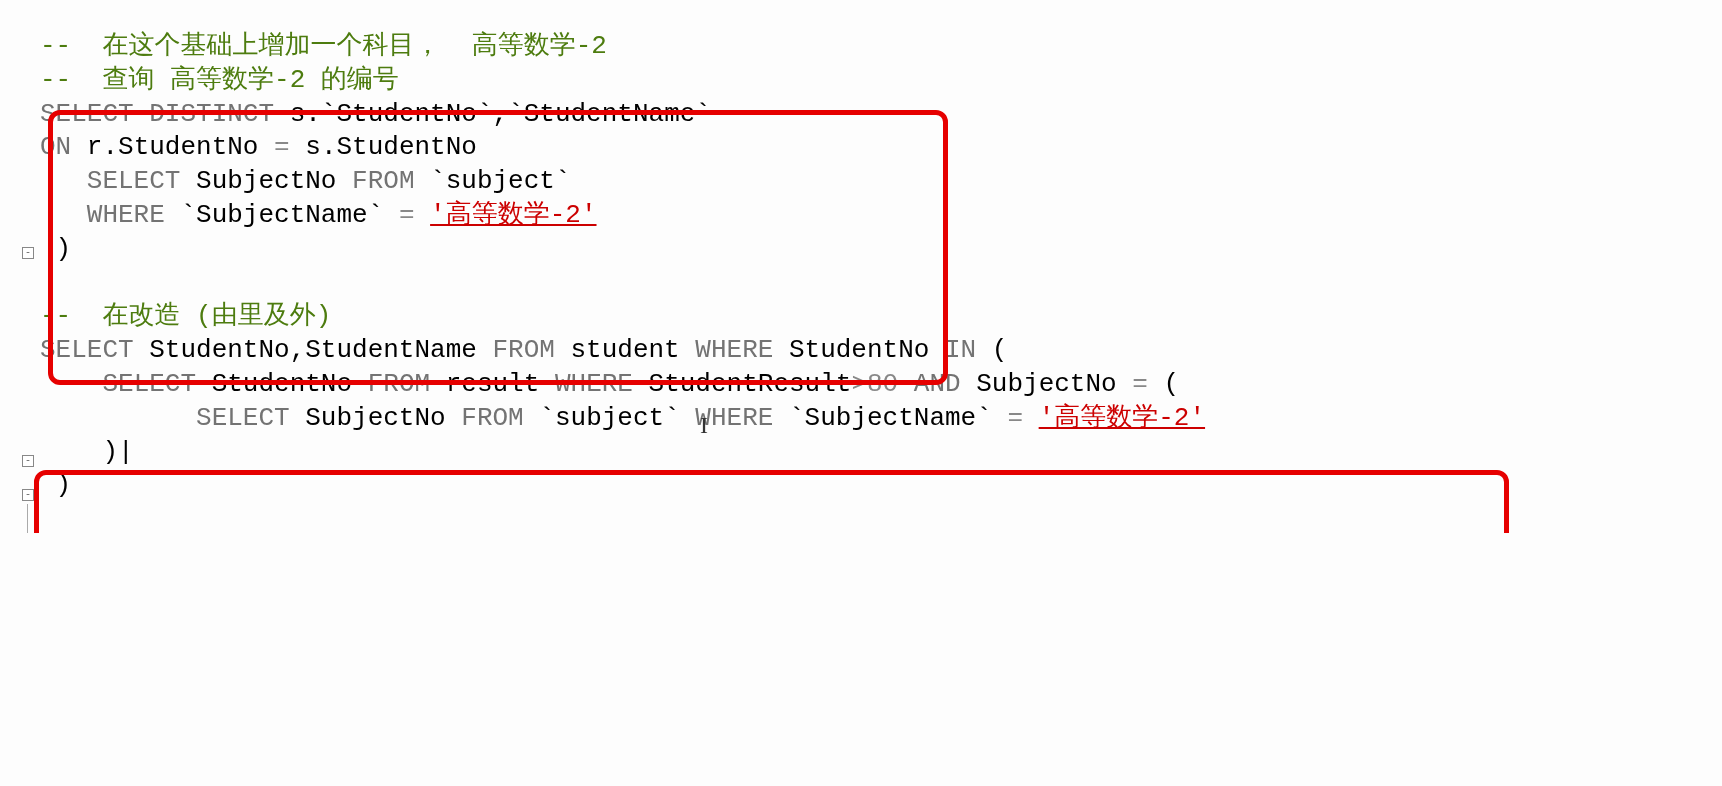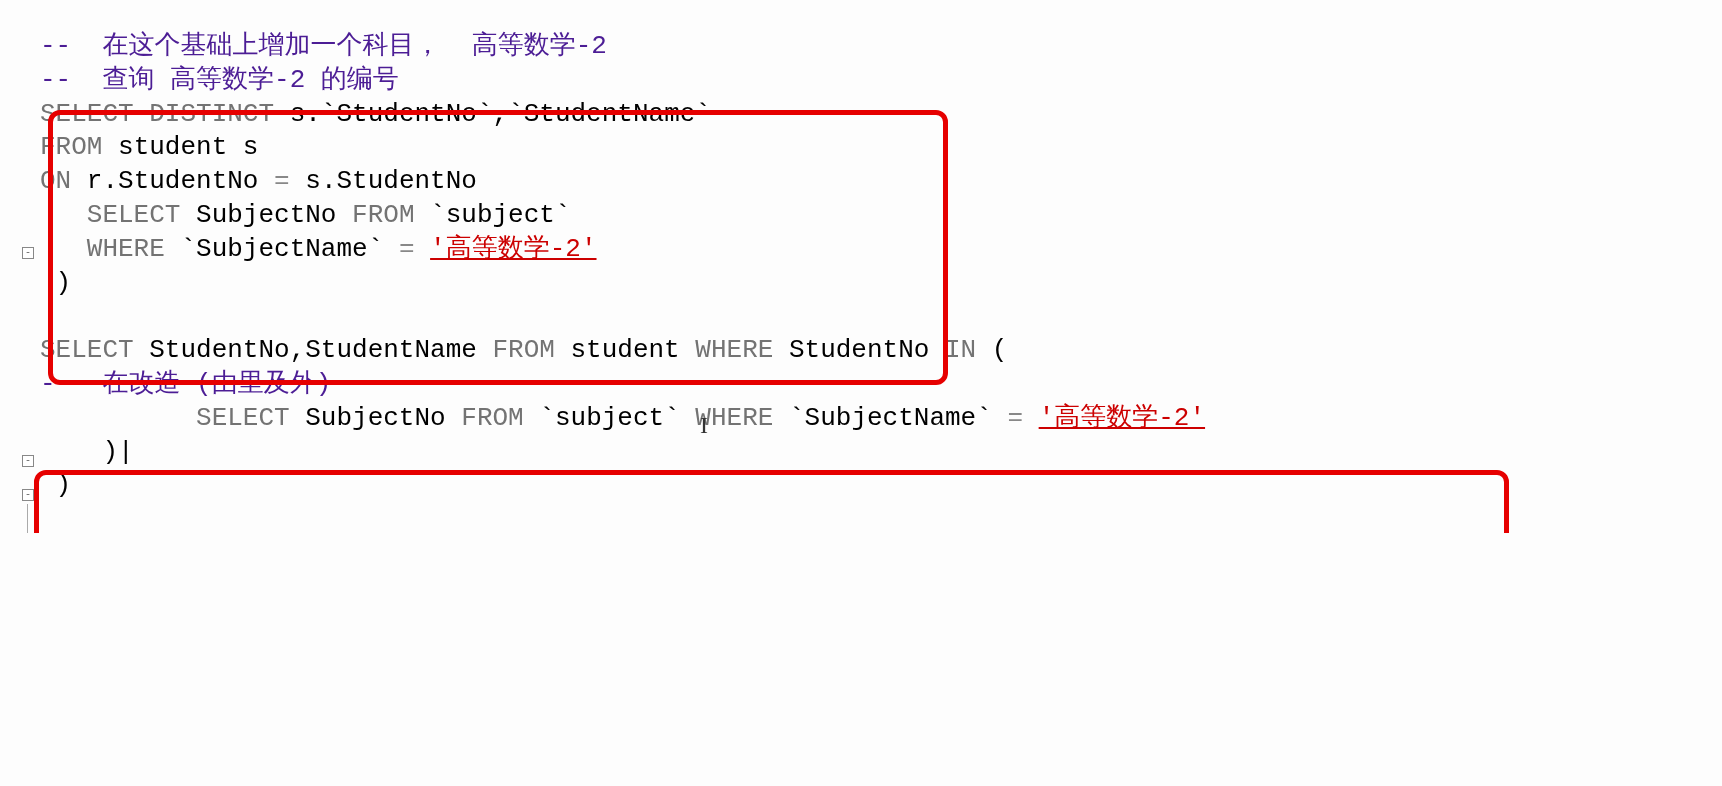--- a/index.html
+++ b/index.html
@@ -17,21 +17,21 @@
     }
     .code-container {
       position: relative;
       padding-left: 20px;
     }
     .code-line {
       white-space: pre;
       color: #000;
     }
     .comment {
-      color: #4c1d95;
+      color: #4d7c0f;
     }
     .keyword {
       color: #737373;
       font-family: Liberation Mono, monospace;
     }
     .string {
       color: #cc0000;
       text-decoration: underline;
     }
     .gray {
@@ -95,38 +95,38 @@
   <div class="fold-marker" style="top: 425px;">-</div>
   <div class="fold-marker" style="top: 459px;">-</div>
   <div class="fold-line" style="top: 474px; height: 70px;"></div>
 
   <div class="code-line"><span class="comment"><span>--  </span><span>在这个基础上增加一个科目，  高等数学-2</span></span></div>
 
   <div class="code-line"><span class="comment"><span>--  </span><span>查询 高等数学-2 的编号</span></span></div>
 
   <div class="code-line"><span class="keyword">SELECT</span> <span class="keyword">DISTINCT</span><span> s.`StudentNo`,`StudentName`</span></div>
 
-  <div class="code-line"><span class="keyword">FROM</span><span> student s</span></div>
 
 
   <div class="code-line"><span class="keyword">ON</span><span> r.StudentNo </span><span class="gray">=</span><span> s.StudentNo</span></div>
 
 
   <div class="code-line"><span>   </span><span class="keyword">SELECT</span><span> SubjectNo </span><span class="keyword">FROM</span><span> `subject`</span></div>
 
   <div class="code-line"><span>   </span><span class="keyword">WHERE</span><span> `SubjectName` </span><span class="gray">=</span><span> </span><span class="string">'高等数学-2'</span></div>
 
   <div class="code-line"><span> </span><span>)</span></div>
 
   <div class="code-line"><span> </span></div>
 
+  <div class="code-line"><span class="comment"><span>--  </span><span>在改造 (由里及外)</span></span></div>
+
   <div class="code-line"><span class="keyword">SELECT</span><span> StudentNo,StudentName </span><span class="keyword">FROM</span><span> student </span><span class="keyword">WHERE</span><span> StudentNo </span><span class="keyword">IN</span><span> (</span></div>
 
-  <div class="code-line"><span class="comment"><span>--  </span><span>在改造 (由里及外)</span></span></div>
-
+  <div class="code-line"><span>    </span><span class="keyword">SELECT</span><span> StudentNo </span><span class="keyword">FROM</span><span> result </span><span class="keyword">WHERE</span><span> StudentResult</span><span class="gray">&gt;</span><span class="gray">80</span> <span class="keyword">AND</span><span> SubjectNo </span><span class="gray">=</span><span> (</span></div>
 
   <div class="code-line"><span>          </span><span class="keyword">SELECT</span><span> SubjectNo </span><span class="keyword">FROM</span><span> `subject` </span><span class="keyword">WHERE</span><span> `SubjectName` </span><span class="gray">=</span><span> </span><span class="string">'高等数学-2'</span></div>
 
   <div class="code-line"><span>    </span><span>)</span><span>|</span></div>
 
   <div class="code-line"><span> </span><span>)</span></div>
 
   <div class="cursor-text">I</div>
 
 </div>

